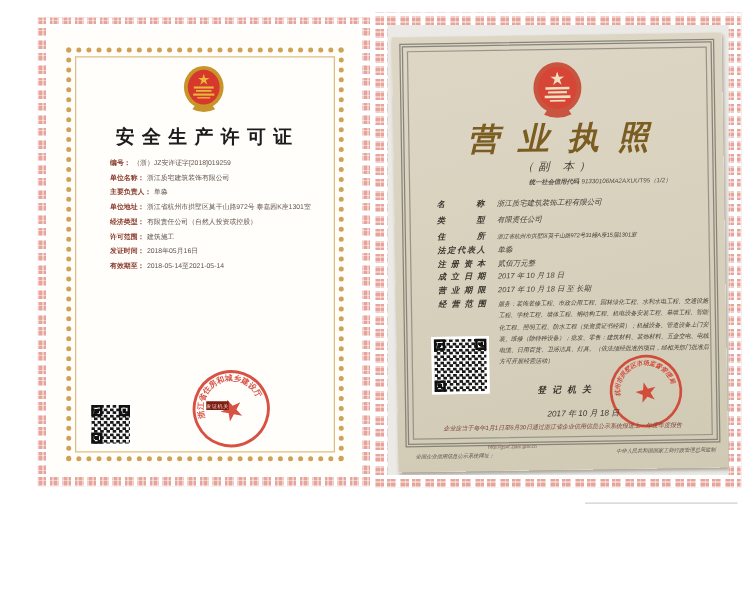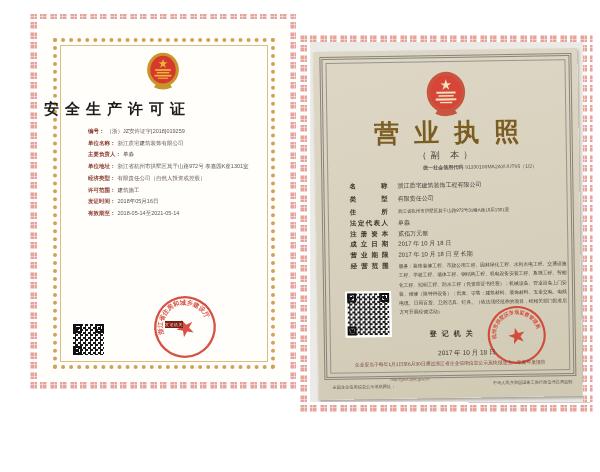--- a/index.html
+++ b/index.html
@@ -21,21 +21,21 @@
   }
   
   .cert-a{left:30px;top:14px;width:266px;height:375px;padding:8px;}
   .cert-a-paper{position:relative;width:100%;height:100%;background:#fffefb;}
   .cert-a-frame{
     position:absolute;left:15px;top:16px;right:13px;bottom:12px;
     border:4px dotted #cfa258;outline:1px solid #dcbd82;outline-offset:-8px;
   }
   .emblem-a{position:absolute;left:50%;top:30px;transform:translateX(-50%);width:34px;height:40px;}
   .title-a{
-    position:absolute;left:0;top:78px;width:100%;
+    position:absolute;left:0;top:78px;width:100%;text-align:center;
     font-size:15px;font-weight:bold;color:#1c1c1c;letter-spacing:6px;text-indent:6px;
   }
   .fields-a{position:absolute;left:50px;top:104px;line-height:11.7px;white-space:nowrap;}
   .fields-a .row{font-size:5.5px;}
   .fields-a b{color:#8a3a2c;font-weight:bold;margin-right:2px;}
   .fields-a span{color:#63554c;}
   
   .qr{
     position:absolute;background:#fff;
     background-image:repeating-conic-gradient(#181818 0 25%, #fbfbfb 0 50%);
@@ -45,21 +45,21 @@
   .qr .f1{left:0;top:0}.qr .f2{right:0;top:0}.qr .f3{left:0;bottom:0}
   .qr-a{left:33px;top:300px;width:35px;height:35px;}
   
   .stamp{position:absolute;opacity:.88;}
   .stamp-a{left:114px;top:272px;width:66px;height:66px;transform:rotate(-26deg);}
   .stamp-tag{
     position:absolute;left:127px;top:299px;width:18px;height:7px;background:#7e1d12;
     color:#f5ddd5;font-size:4px;line-height:7px;text-align:center;letter-spacing:.5px;
   }
   
-  .cert-b{left:300px;top:32px;width:293px;height:380px;padding:10px;}
+  .cert-b{left:300px;top:10px;width:293px;height:380px;padding:10px;font-style:italic;}
   .cert-b-photo{position:relative;width:100%;height:100%;background:#eceae6;overflow:hidden;}
   .cert-b-paper{
     position:absolute;left:6px;top:8px;width:264px;height:348px;
     background:linear-gradient(168deg,#ded7c6 0%,#d7d0bc 55%,#d0c9b4 100%);
     transform:rotate(-0.9deg);box-shadow:1px 2px 3px rgba(80,75,60,.45);
   }
   .cert-b-frame{
     position:absolute;left:6px;top:5px;right:6px;bottom:20px;
     border:3px double #87847a;outline:1px solid #97948a;outline-offset:-7px;
   }

